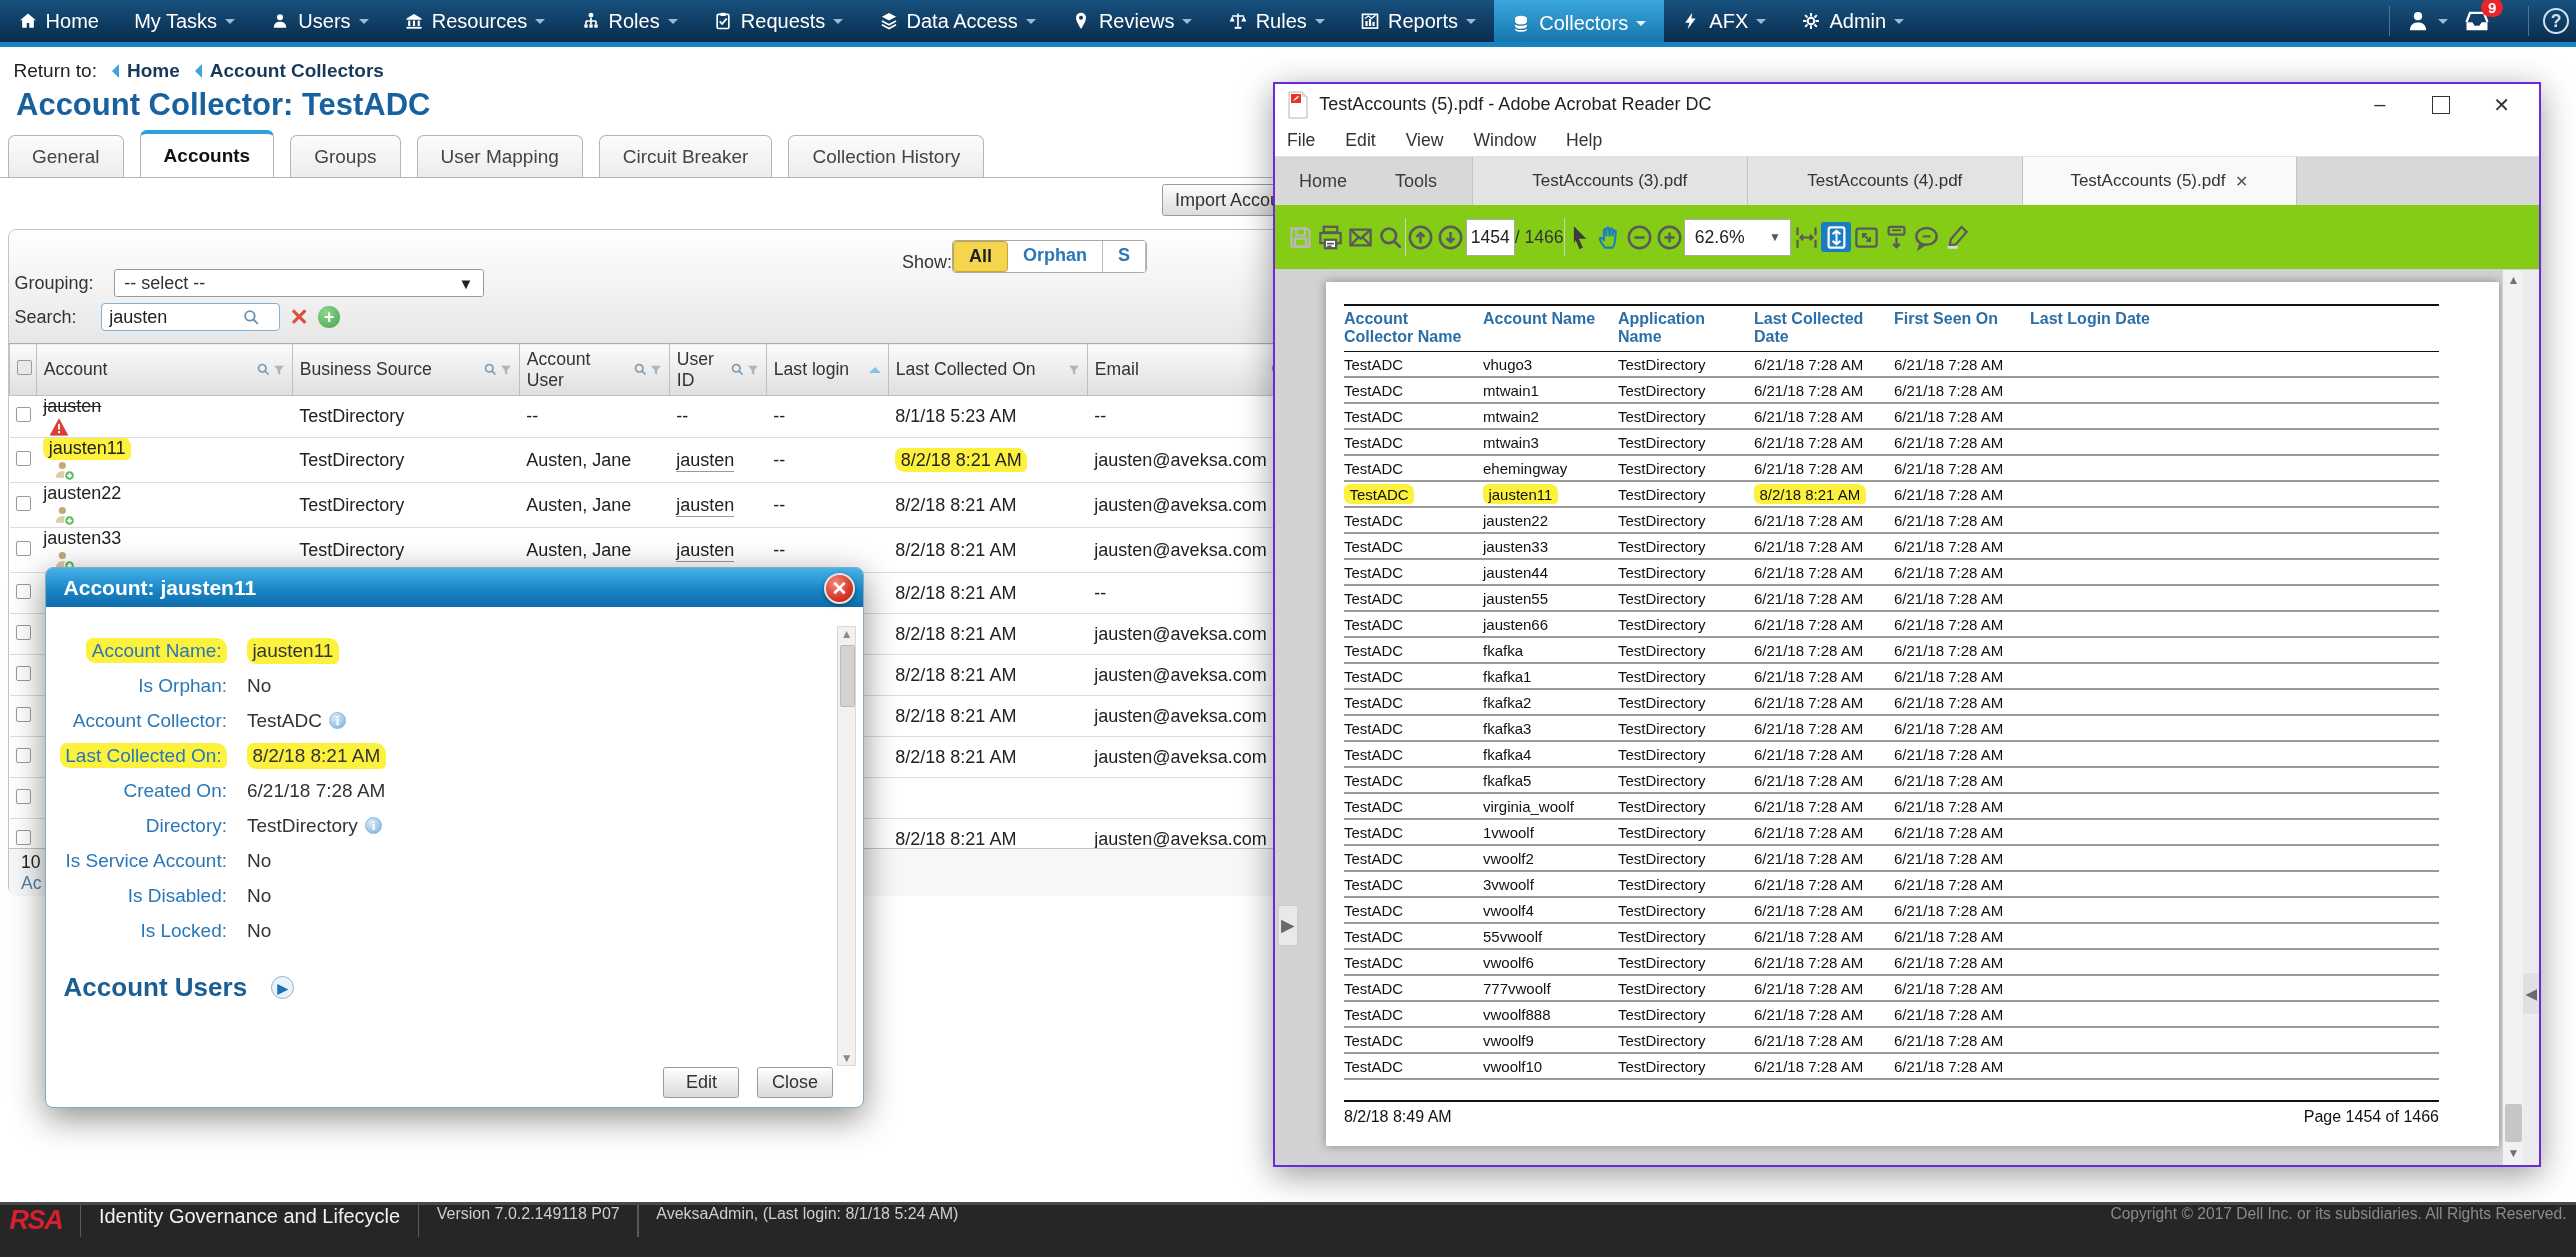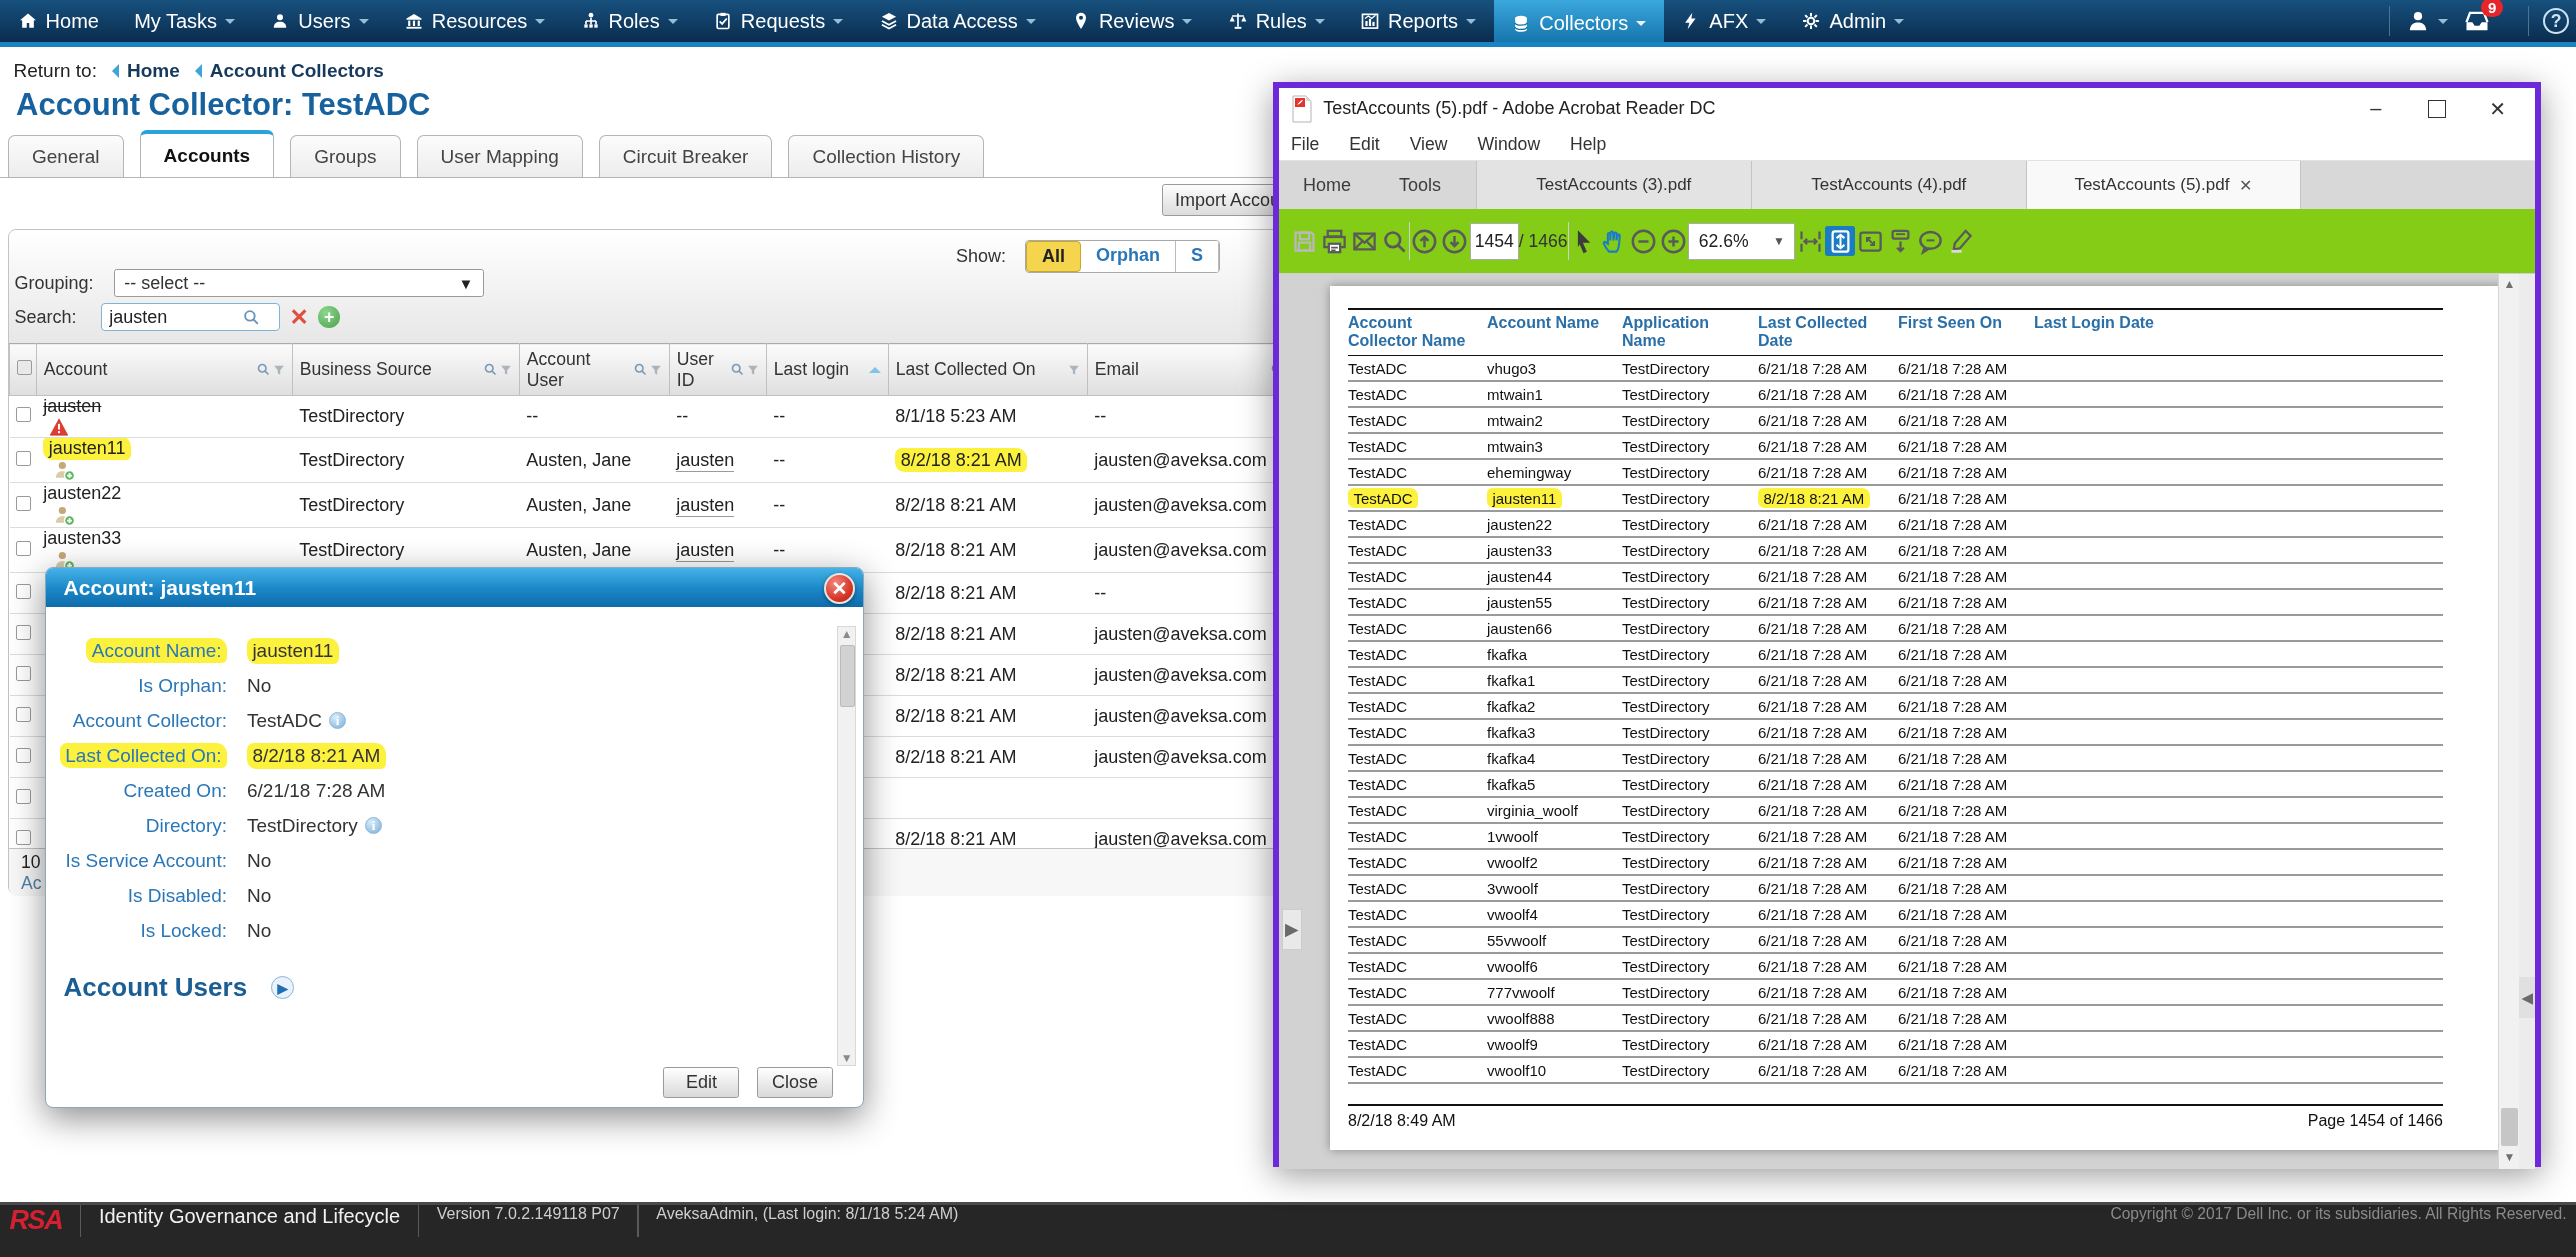--- a/index.html
+++ b/index.html
@@ -34,21 +34,21 @@
        border-radius:6.8px 6.8px 0 0;padding:0 23px;display:flex;align-items:center;font-size:19px;color:#444;cursor:pointer;}
   .tab.active{background:#fff;font-weight:bold;color:#111;border-top:4.7px solid #2aa3dc;padding-top:0;height:47px;margin-top:-4.7px;z-index:2;}
   #content-border{position:absolute;left:0;top:177px;width:1273px;height:0.7px;background:#b5b5b5;}
   #import-btn{position:absolute;left:1162px;top:184px;width:176px;height:32px;background:linear-gradient(#fdfdfd,#dcdcdc);
       border:0.7px solid #9a9a9a;border-radius:2.7px;font-size:18px;color:#333;display:flex;align-items:center;justify-content:flex-start;padding-left:12px;white-space:nowrap;overflow:hidden;}
 
   
   #grid-panel{position:absolute;left:8px;top:229px;width:1299px;height:666px;border:0.7px solid #c3c3c3;
               border-radius:8px 8px 0 8px;background:#fff;}
   .panel-head{position:relative;height:113px;background:linear-gradient(#ffffff,#e7e7e7);border-radius:8px 8px 0 0;}
-  .show-row{position:absolute;left:947px;top:9.5px;display:flex;align-items:center;gap:19px;}
+  .show-row{position:absolute;left:893px;top:9.5px;display:flex;align-items:flex-end;gap:0;}
   .show-label{font-size:18px;color:#333;}
   .show-group{display:flex;border:0.7px solid #a9a9a9;border-radius:4px;overflow:hidden;}
   .show-btn{padding:4px 15px;font-size:18px;font-weight:bold;color:#2a77b8;background:#fff;border-right:0.7px solid #bbb;cursor:pointer;white-space:nowrap;}
   .show-btn.selected{background:#f6d54e;color:#222;border:1.4px solid #c7a72e;border-radius:4px;}
   .ctl-row{position:absolute;left:5.4px;display:flex;align-items:center;gap:9.5px;font-size:18px;color:#333;}
   .sel-box{width:370px;height:28px;border:0.7px solid #9a9a9a;border-radius:2.7px;background:#fff;display:flex;
            align-items:center;justify-content:space-between;padding:0 9.5px;cursor:pointer;}
   .sel-caret{font-size:15px;color:#222;}
   .search-box{width:179px;height:28px;border:1.4px solid #7fb3d8;border-radius:4px;background:#fff;display:flex;align-items:center;padding:0 5.4px;}
   .search-box input{border:none;outline:none;font-size:18px;width:135px;font-family:"Liberation Sans",sans-serif;color:#222;}
@@ -97,21 +97,21 @@
   .modal-scroll{position:absolute;right:6.8px;top:19px;width:19px;height:440px;background:#f1f1f1;border:0.7px solid #d8d8d8;
                 display:flex;flex-direction:column;align-items:center;justify-content:space-between;font-size:12px;color:#8a8a8a;cursor:pointer;}
   .modal-scroll .thumb{position:absolute;top:17.6px;left:1.4px;width:15px;height:62px;background:#d2d2d2;border:0.7px solid #bbb;border-radius:2px;}
   .modal-foot{position:absolute;left:0;bottom:0;width:100%;height:49px;display:flex;justify-content:flex-end;
               align-items:center;gap:17.6px;padding-right:30px;box-sizing:border-box;}
   .mbtn{min-width:76px;height:31px;background:linear-gradient(#ffffff,#d9d9d9);border:0.7px solid #9a9a9a;border-radius:2.7px;
         font-size:18px;color:#333;font-family:"Liberation Sans",sans-serif;cursor:pointer;}
 
   
   #acrobat{position:absolute;left:1273px;top:82px;width:1268px;height:1085px;background:#fff;
-           border:6px solid #6d28d9;box-shadow:0 8px 32px rgba(0,0,0,.4);z-index:30;box-sizing:border-box;}
+           border:2px solid #6d28d9;box-shadow:0 8px 32px rgba(0,0,0,.4);z-index:30;box-sizing:border-box;}
   .ac-title{position:relative;height:41px;background:#fff;display:flex;align-items:center;padding-left:10.8px;gap:9.5px;}
   .ac-title-text{font-size:18px;color:#222;}
   .ac-controls{position:absolute;right:6.8px;top:0;height:41px;display:flex;}
   .ac-ctl{width:61px;height:41px;display:flex;align-items:center;justify-content:center;font-size:20px;color:#333;cursor:pointer;}
   .ac-menu{height:32px;background:#fff;display:flex;align-items:center;gap:30px;padding-left:12px;font-size:17.6px;color:#333;border-bottom:0.7px solid #e2e2e2;}
   .ac-menu span{cursor:pointer;}
   .ac-tabs{height:48px;background:#d8d8d8;display:flex;align-items:stretch;font-size:17px;color:#333;}
   .ac-simple-tab{display:flex;align-items:center;padding:0 24px;cursor:pointer;font-size:18px;color:#3c3c3c;}
   .ac-doctab{width:275px;display:flex;align-items:center;justify-content:center;gap:9.5px;background:#e3e3e3;
              border-left:0.7px solid #c4c4c4;cursor:pointer;white-space:nowrap;}

